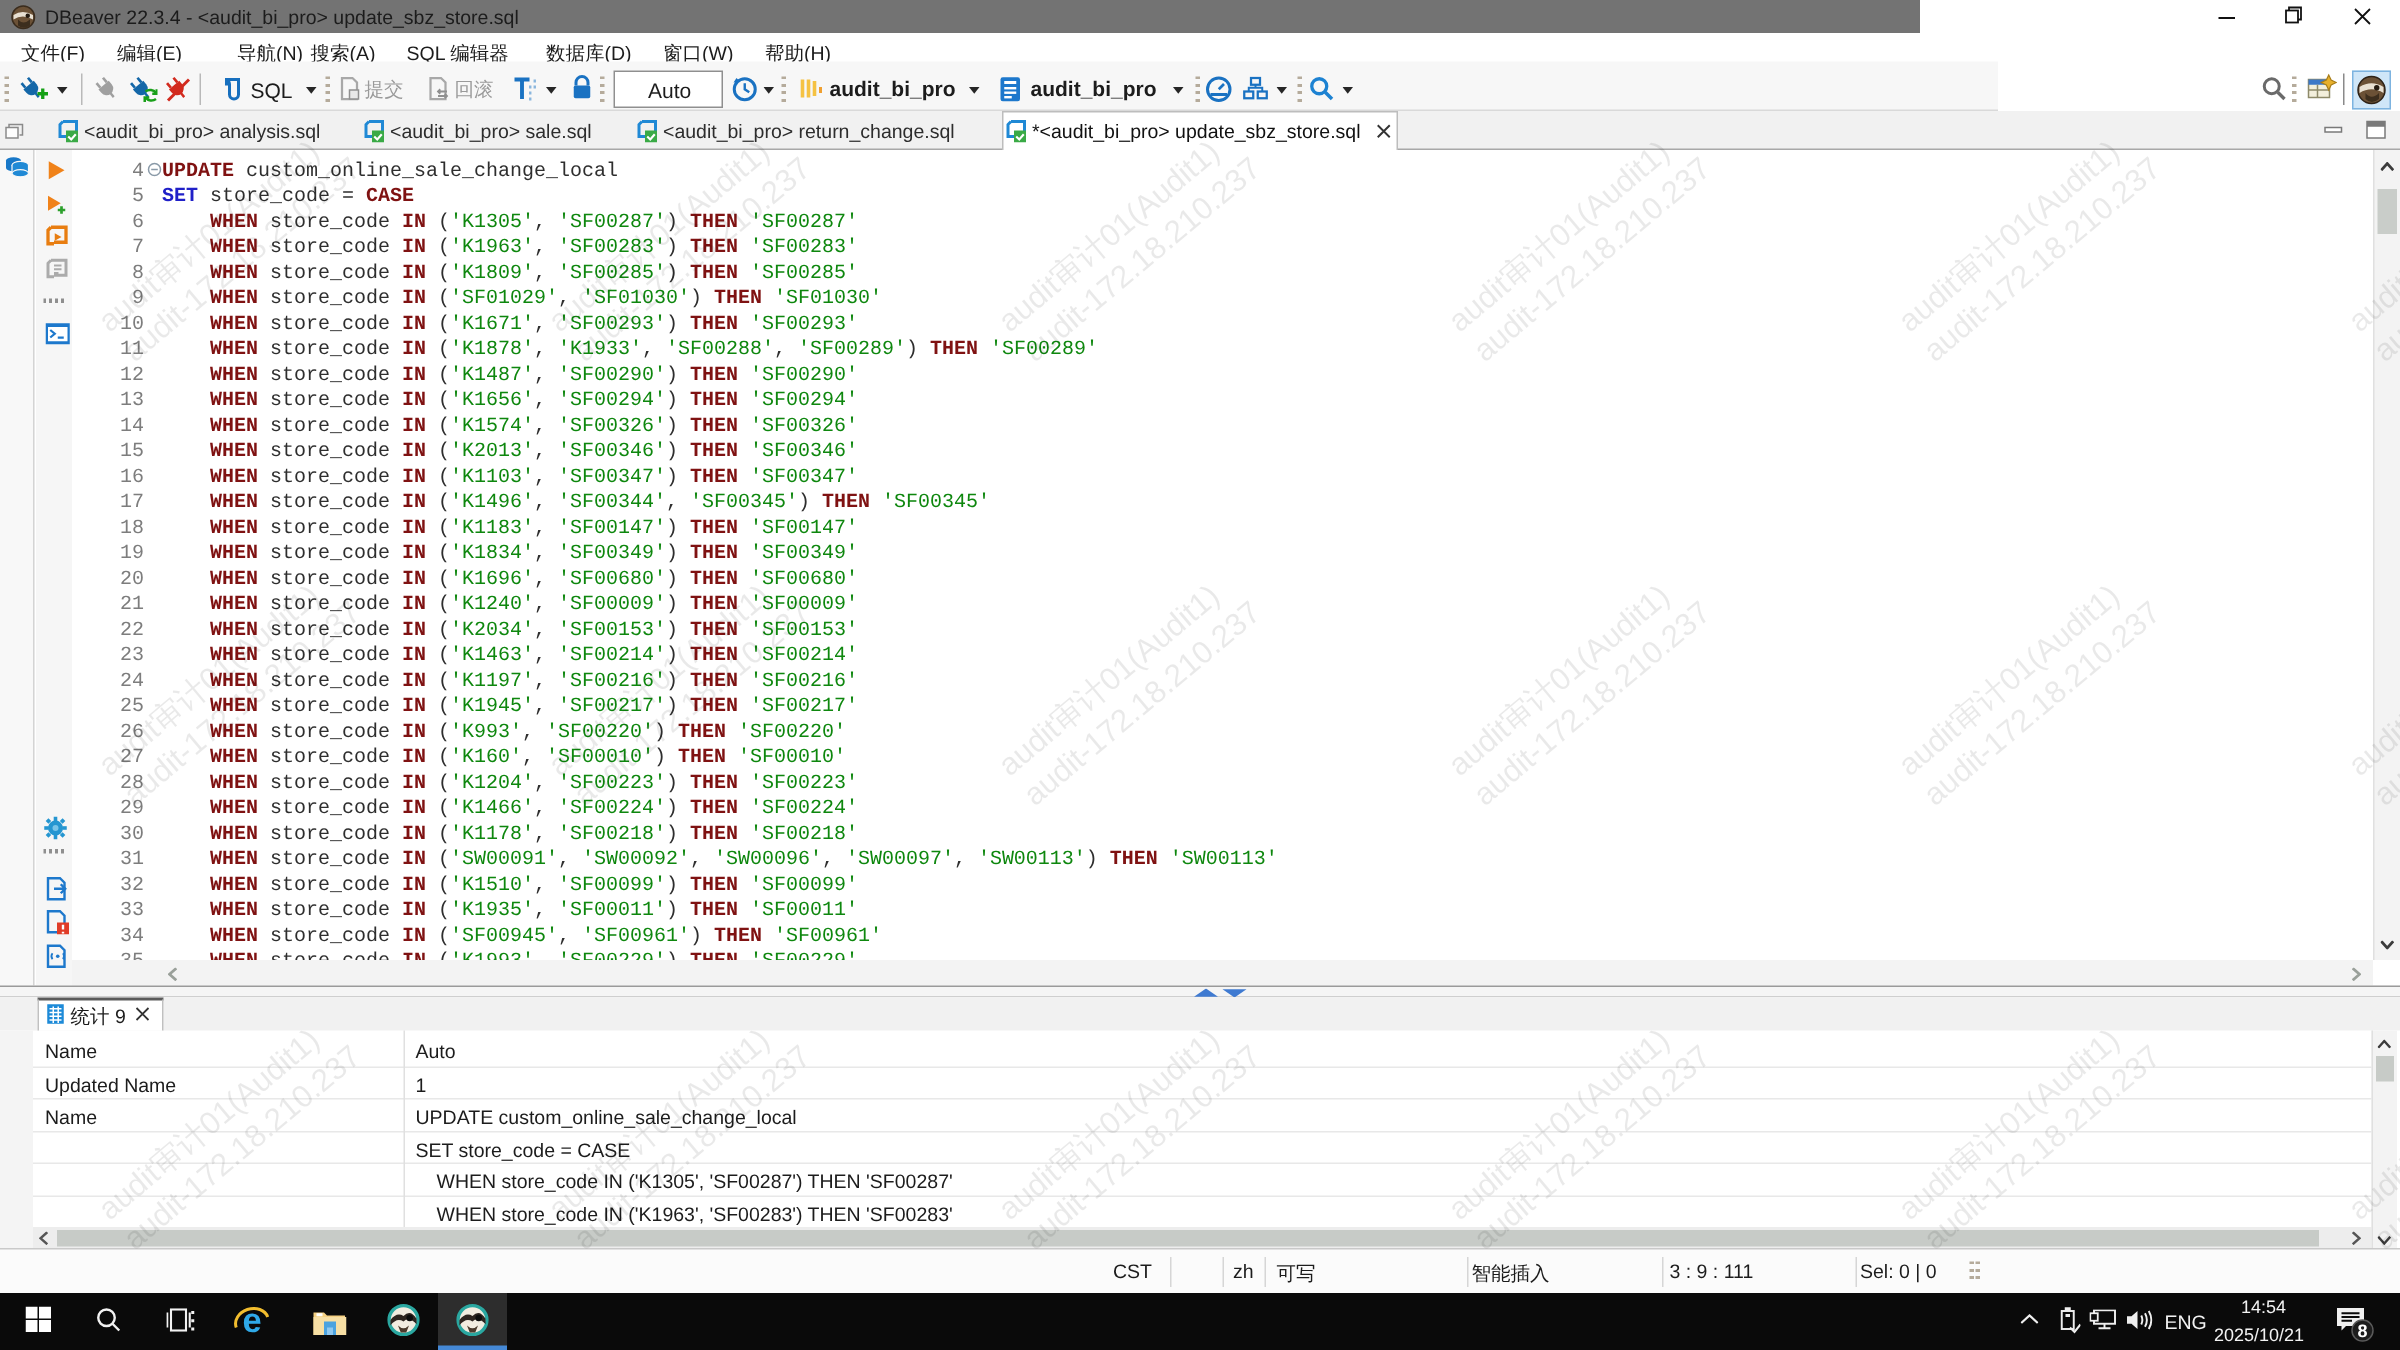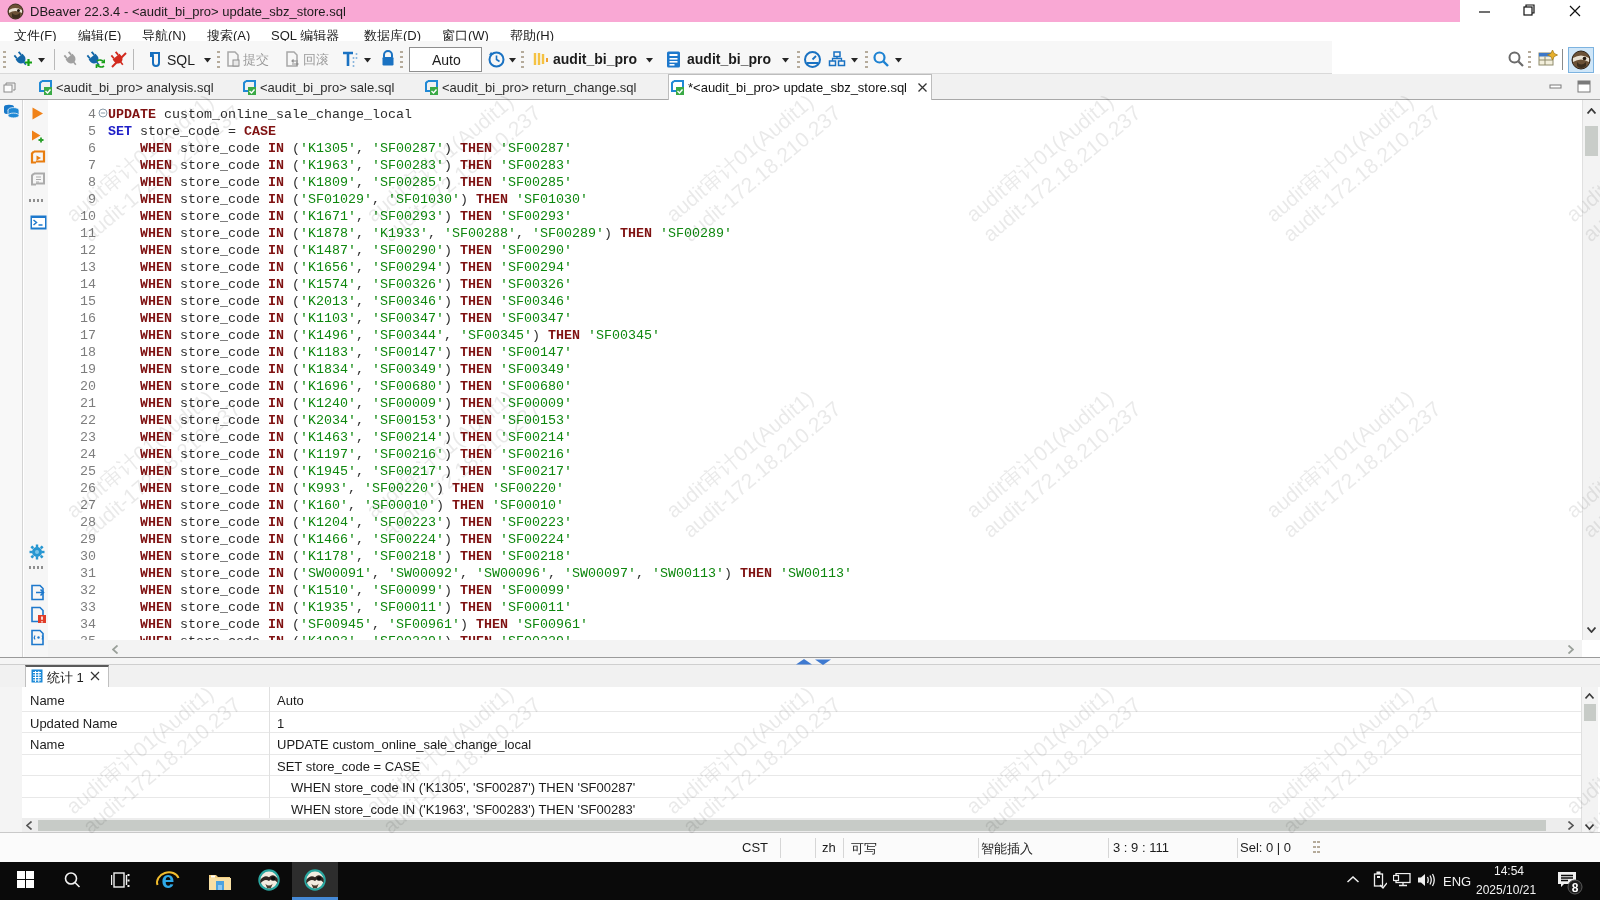--- a/index.html
+++ b/index.html
@@ -5,39 +5,39 @@
 html,body{width:1600px;height:900px;overflow:hidden;background:#fff;
   font-family:"Liberation Sans",sans-serif;}
 .abs{position:absolute}
 .t13{font-size:13px;color:#1c1c1c;white-space:pre}
 .sep{position:absolute;width:1px;background:#cfcfcf}
 .dots{position:absolute;width:3px;background-image:repeating-linear-gradient(to bottom,#b5ab9b 0 2px,transparent 2px 5px)}
 .mono{font-family:"Liberation Mono",monospace}
 </style></head>
 <body>
 
-<div class="abs" style="left:0;top:0;width:1460px;height:22px;background:#f9a8d4">
+<div class="abs" style="left:0;top:0;width:1280px;height:22px;background:#737373">
  <svg class="abs" style="left:7px;top:3px" width="17" height="17" viewBox="0 0 17 17">
   <circle cx="8.5" cy="8.5" r="7.5" fill="#6b5136" stroke="#3a2c1d"></circle>
   <path d="M2 7 Q8 3 15 7 L15 10 Q8 6 2 10 Z" fill="#e8e0d2"></path>
   <circle cx="11.5" cy="7.5" r="1.5" fill="#241a10"></circle>
   <path d="M5 10 Q8.5 14 13 10 L13 14 Q8.5 17 5 14 Z" fill="#3c2e1e"></path>
  </svg>
  <div class="abs t13" style="left:30px;top:4px">DBeaver 22.3.4 - &lt;audit_bi_pro&gt; update_sbz_store.sql</div>
  <svg class="abs" style="left:1475px;top:2px" width="110" height="18" viewBox="0 0 110 18">
   <path d="M4 10h11" stroke="#111" stroke-width="1.2"></path>
   <rect x="49" y="5" width="8" height="8" fill="none" stroke="#111" stroke-width="1.2"></rect>
   <path d="M51 5v-2h8v8h-2" fill="none" stroke="#111" stroke-width="1.2"></path>
   <path d="M95 4l10 10M105 4l-10 10" stroke="#111" stroke-width="1.2"></path>
  </svg>
 </div>
 <div class="abs" style="left:0;top:22px;width:1600px;height:19px;background:#fff">
 <div class="abs t13" style="left:14px;top:5px">文件(F)</div>
 <div class="abs t13" style="left:78px;top:5px">编辑(E)</div>
-<div class="abs t13" style="left:142px;top:5px">导航(N)</div>
+<div class="abs t13" style="left:158px;top:5px">导航(N)</div>
 <div class="abs t13" style="left:207px;top:5px">搜索(A)</div>
 <div class="abs t13" style="left:271px;top:5px">SQL 编辑器</div>
 <div class="abs t13" style="left:364px;top:5px">数据库(D)</div>
 <div class="abs t13" style="left:442px;top:5px">窗口(W)</div>
 <div class="abs t13" style="left:510px;top:5px">帮助(H)</div>
 </div>
 <div class="abs" style="left:0;top:41px;width:1332px;height:33px;background:#f7f7f7;border-bottom:1px solid #d9d9d9">
 <div class="dots" style="left:3px;top:10px;height:17px"></div>
 <svg class="abs" style="left:12px;top:9px" width="20" height="20" viewBox="0 0 20 20">
       <g transform="rotate(-40 9 9)">
@@ -328,21 +328,21 @@
 <div class="abs" style="left:0;top:665px;width:1600px;height:167px;background:#fff">
 <div class="abs" style="left:0;top:0;width:1600px;height:22px;background:#f1f1f1"></div>
 <div class="abs" style="left:25px;top:0;width:84px;height:22px;background:#fff;border-left:1px solid #c0c0c0;border-right:1px solid #c0c0c0;border-top:2px solid #5a5a5a"></div>
 <svg class="abs" style="left:31px;top:4px" width="12" height="14" viewBox="0 0 12 14">
  <rect x="0.5" y="0.5" width="11" height="13" fill="#1d8ad8"></rect>
  <g stroke="#fff" stroke-width="1">
         <path d="M2 3.5h8M2 6h8M2 8.5h8M2 11h8"></path>
         <path d="M4.5 2v11M7.8 2v11"></path>
       </g>
     </svg>
-<div class="abs t13" style="left:47px;top:4px">统计 1</div>
+<div class="abs t13" style="left:47px;top:4px">统计 9</div>
 <svg class="abs" style="left:90px;top:6px" width="10" height="10" viewBox="0 0 10 10">
       <path d="M1 1l8 8M9 1l-8 8" stroke="#333" stroke-width="1.2"></path>
     </svg>
 <div class="abs" style="left:0;top:22px;width:22px;height:145px;background:#f4f4f4"></div>
 <div class="abs" style="left:22px;top:45.5px;width:1559px;height:1px;background:#e8e8e8"></div>
 <div class="abs" style="left:22px;top:67px;width:1559px;height:1px;background:#e8e8e8"></div>
 <div class="abs" style="left:22px;top:88.5px;width:1559px;height:1px;background:#e8e8e8"></div>
 <div class="abs" style="left:22px;top:110px;width:1559px;height:1px;background:#e8e8e8"></div>
 <div class="abs" style="left:22px;top:131.5px;width:1559px;height:1px;background:#e8e8e8"></div>
 <div class="abs" style="left:269px;top:22px;width:1px;height:131px;background:#e0e0e0"></div>

